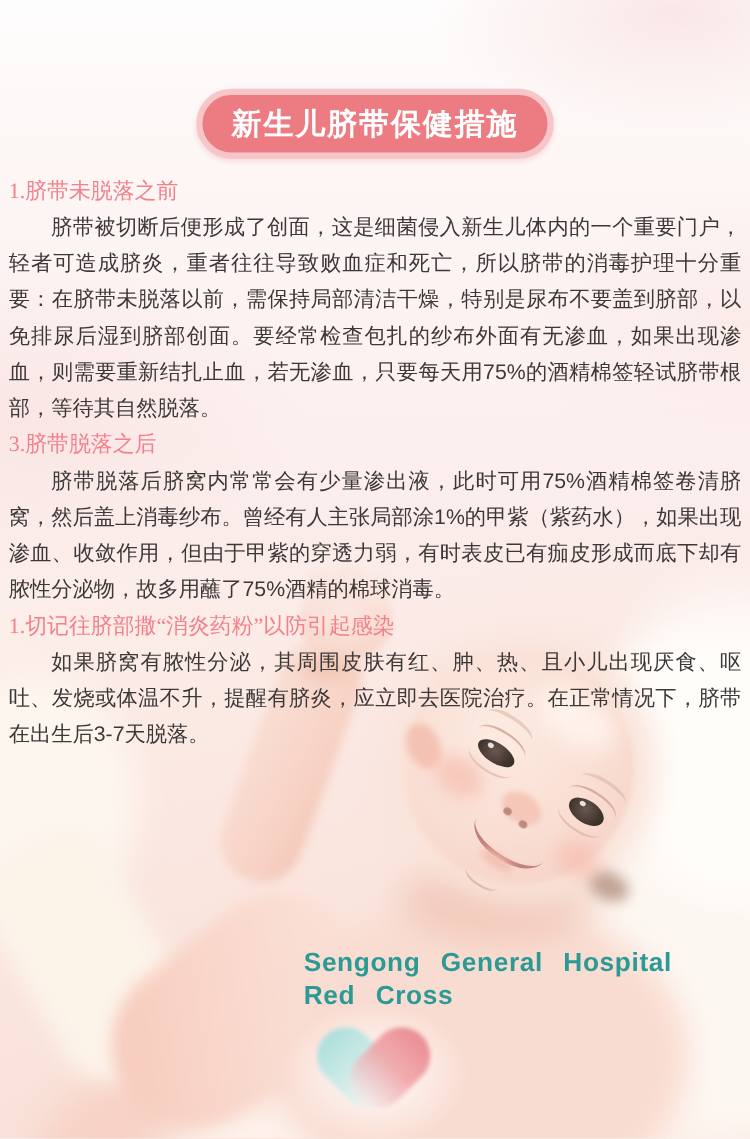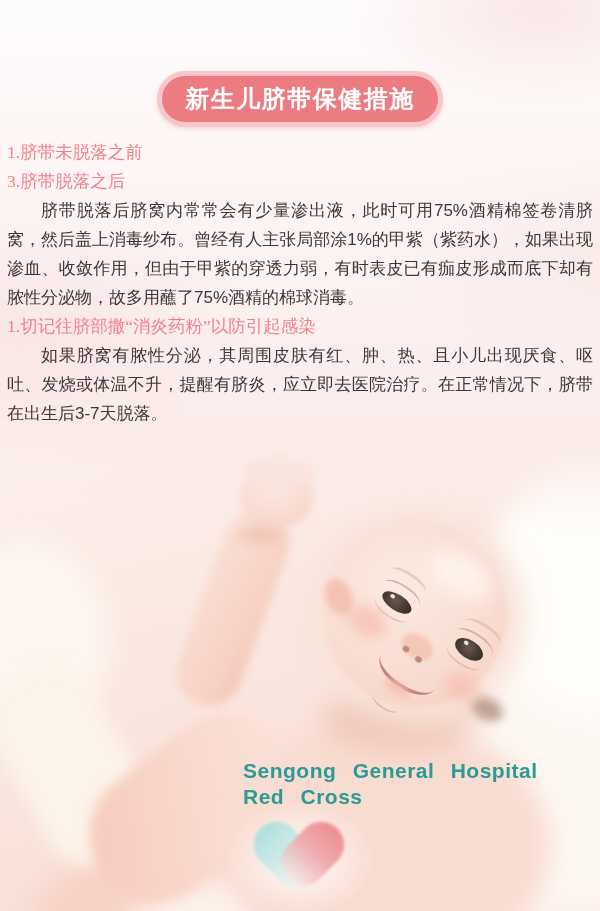--- a/index.html
+++ b/index.html
@@ -152,20 +152,21 @@
       <div class="lobe lobe-pink"></div>
     </div>
   </div>
 
   <div class="content">
     <div class="title-wrap">
       <span class="title-pill">新生儿脐带保健措施</span>
     </div>
     <div class="sections">
       <h3 class="sec-heading">1.脐带未脱落之前</h3>
+      <p class="sec-body">脐带被切断后便形成了创面，这是细菌侵入新生儿体内的一个重要门户，轻者可造成脐炎，重者往往导致败血症和死亡，所以脐带的消毒护理十分重要：在脐带未脱落以前，需保持局部清洁干燥，特别是尿布不要盖到脐部，以免排尿后湿到脐部创面。要经常检查包扎的纱布外面有无渗血，如果出现渗血，则需要重新结扎止血，若无渗血，只要每天用75%的酒精棉签轻试脐带根部，等待其自然脱落。</p>
       <h3 class="sec-heading">3.脐带脱落之后</h3>
       <p class="sec-body">脐带脱落后脐窝内常常会有少量渗出液，此时可用75%酒精棉签卷清脐窝，然后盖上消毒纱布。曾经有人主张局部涂1%的甲紫（紫药水），如果出现渗血、收敛作用，但由于甲紫的穿透力弱，有时表皮已有痂皮形成而底下却有脓性分泌物，故多用蘸了75%酒精的棉球消毒。</p>
       <h3 class="sec-heading">1.切记往脐部撒“消炎药粉”以防引起感染</h3>
       <p class="sec-body">如果脐窝有脓性分泌，其周围皮肤有红、肿、热、且小儿出现厌食、呕吐、发烧或体温不升，提醒有脐炎，应立即去医院治疗。在正常情况下，脐带在出生后3-7天脱落。</p>
     </div>
   </div>
 
 </div>
 
 </body></html>

